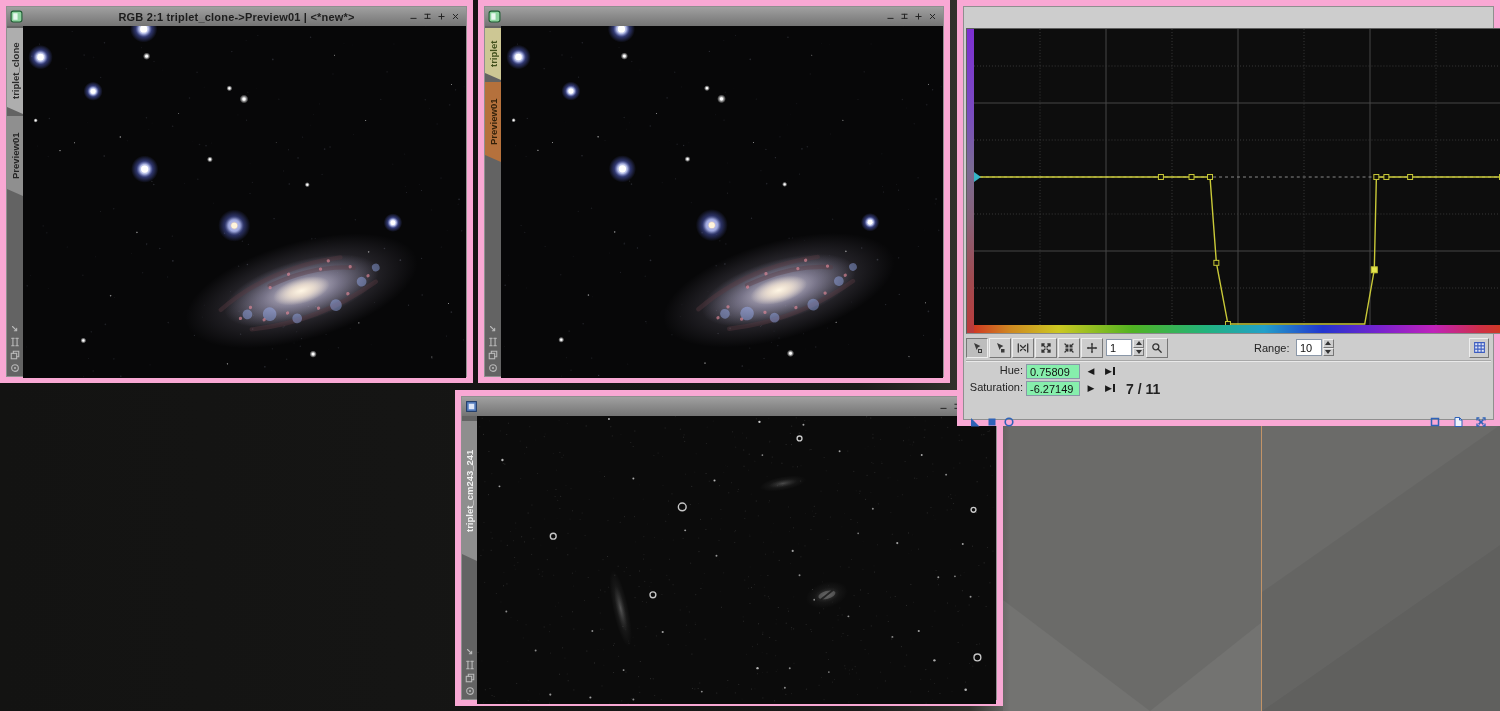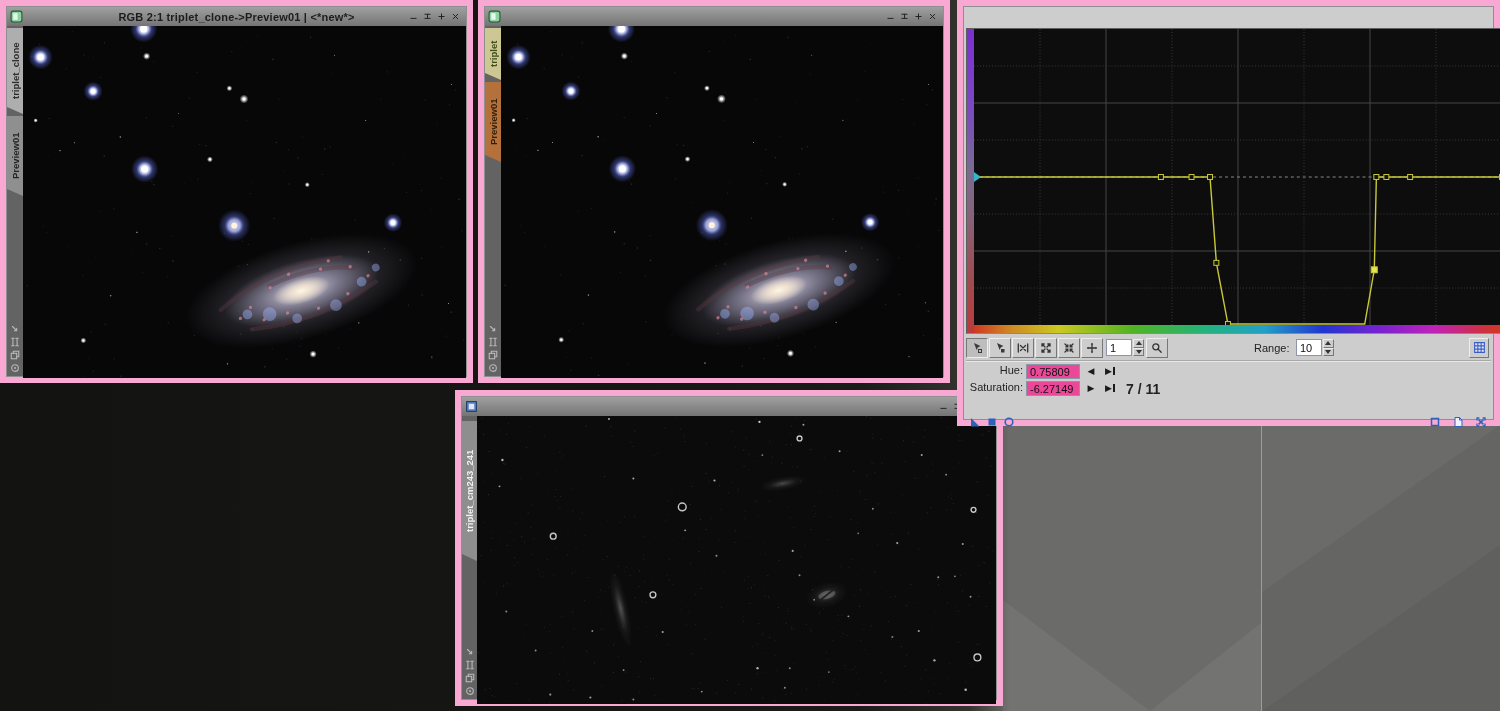--- a/index.html
+++ b/index.html
@@ -62,21 +62,21 @@
   .ard{width:0;height:0;border-left:3px solid transparent;border-right:3px solid transparent;border-top:4px solid #333;}
   .rangegrp{position:absolute;left:288px;display:flex;align-items:center;}
   .cs-label{font-size:11px;color:#222;}
   .gridbtn{position:absolute;right:2px;width:20px;height:20px;background:#cdcdcd;border:1px solid;
     border-color:#eee #777 #777 #eee;display:flex;align-items:center;justify-content:center;}
   .gridbtn svg{width:13px;height:13px;}
   .cs-sep{position:absolute;left:3px;right:3px;top:354px;height:2px;
     border-top:1px solid #a8a8a8;border-bottom:1px solid #e9e9e9;}
   .cs-row{position:absolute;left:0;right:0;height:16px;display:flex;align-items:flex-start;}
   .flabel{width:60px;text-align:right;font-size:11px;color:#222;margin-right:3px;}
-  .finput{width:54px;height:15px;border:1px solid #8a97a8;background:#ec4899;
+  .finput{width:54px;height:15px;border:1px solid #8a97a8;background:#86efac;
     font:11px "Liberation Sans",sans-serif;padding:0 3px;color:#111;}
   .navb{width:16px;height:14px;display:flex;align-items:center;justify-content:center;
     font-size:9px;color:#1a1a1a;margin-left:3px;}
   .tobar::after{content:"";display:inline-block;width:2px;height:8px;background:#1a1a1a;margin-left:1px;}
   .ptindex{font-size:14px;font-weight:bold;color:#222;margin-left:8px;}
   .mini{width:15px;height:14px;display:flex;align-items:center;justify-content:center;}
   .mini svg{width:12px;height:12px;}
   .slider{position:absolute;left:125px;right:7px;top:7px;height:2px;
     border-top:1px solid #8f8f8f;border-bottom:1px solid #efefef;}
   .sthumb{position:absolute;left:-2px;top:-5px;width:9px;height:9px;border-radius:50%;

